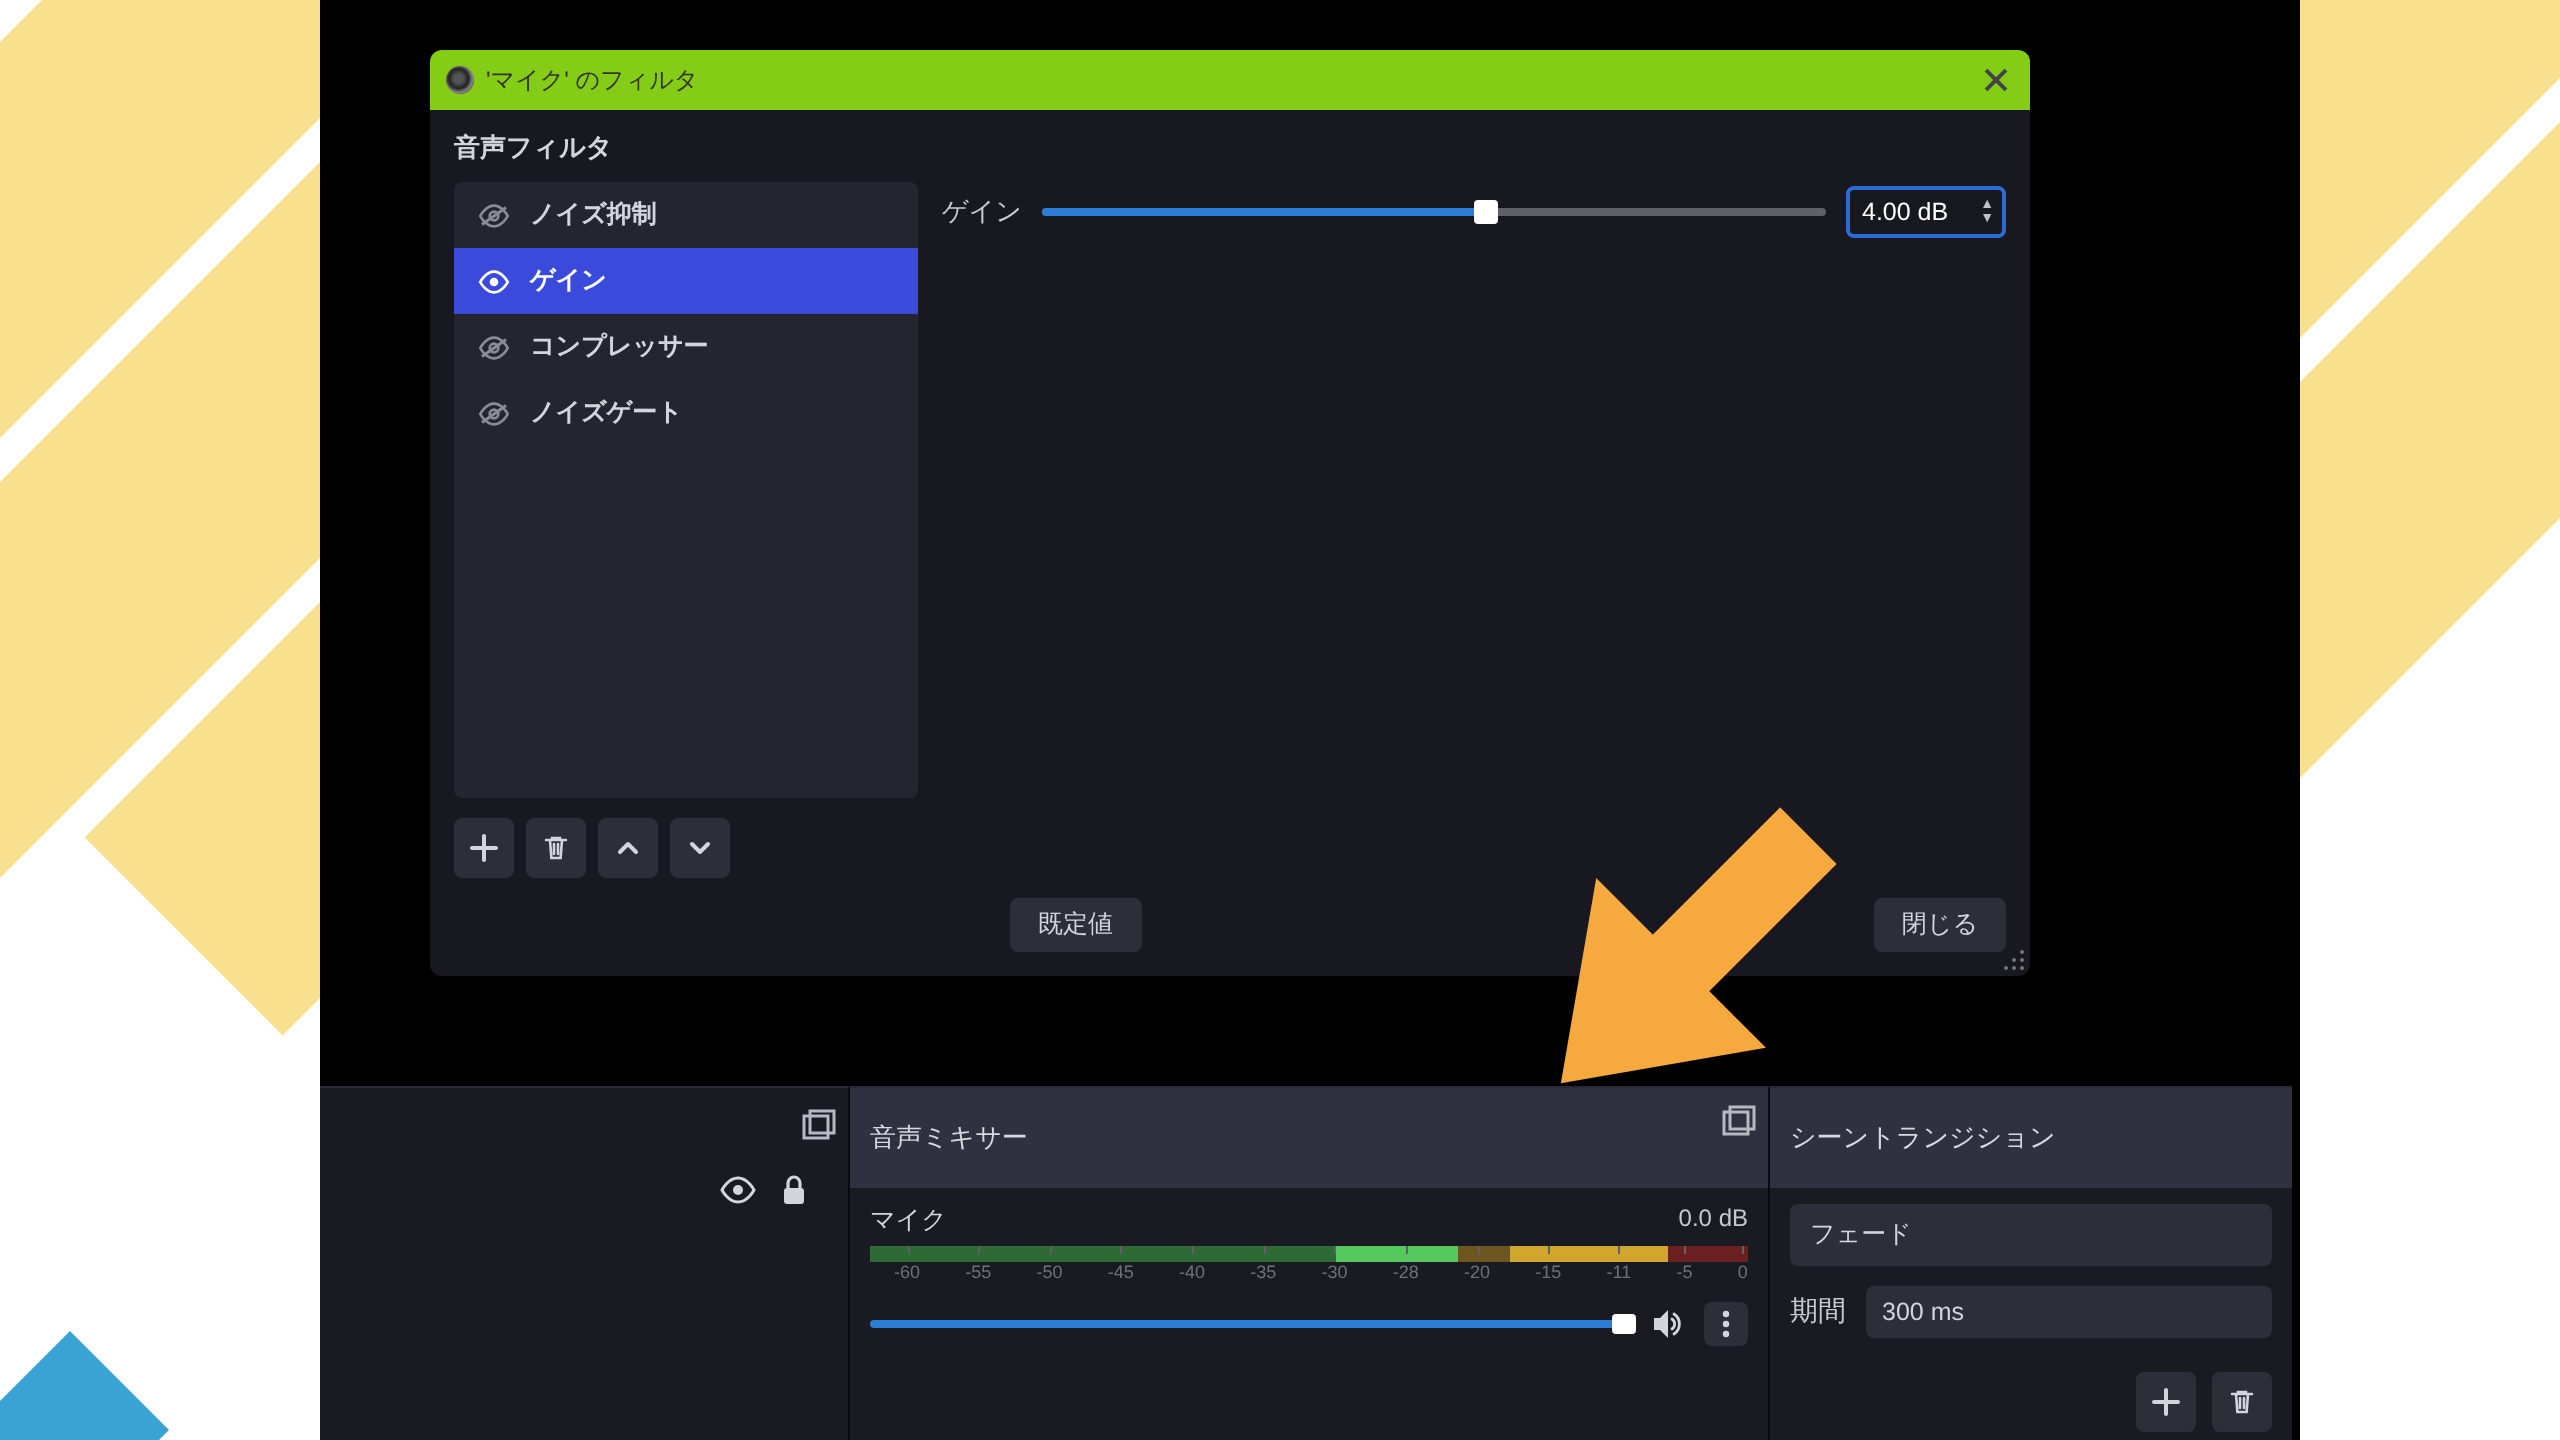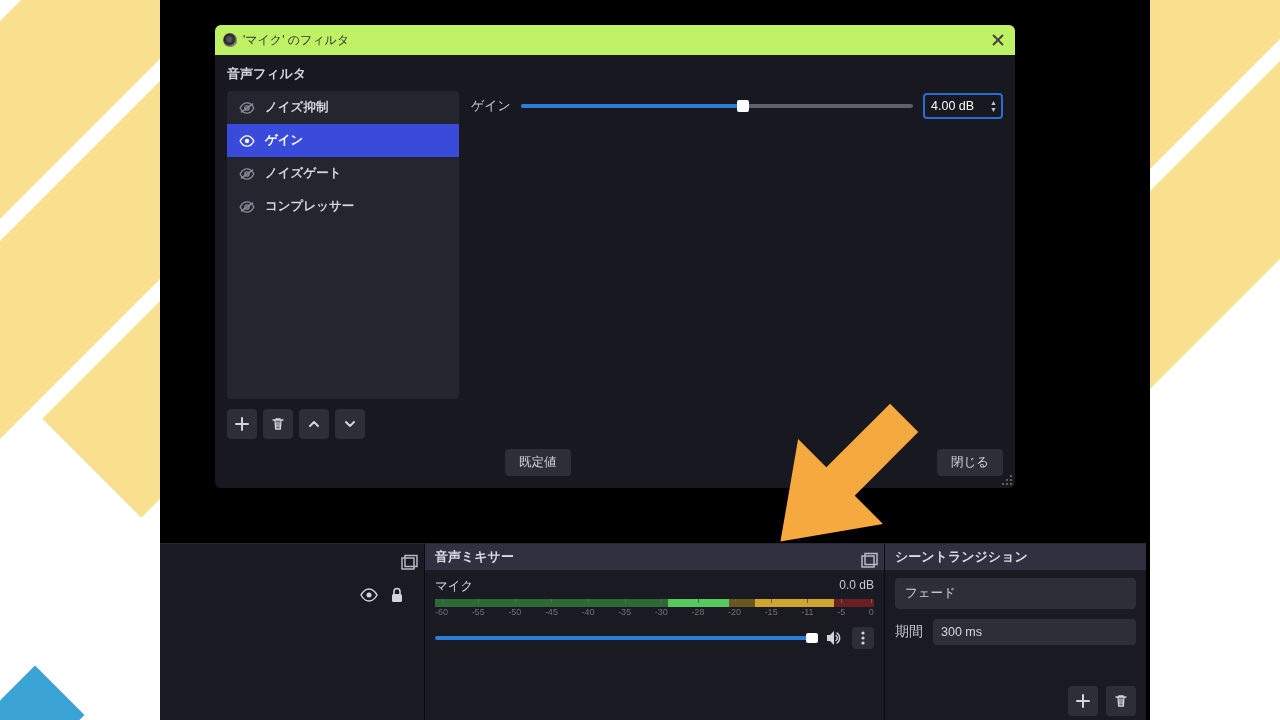--- a/index.html
+++ b/index.html
@@ -7,21 +7,21 @@
 
 
 .bg-stripes { position: absolute; inset: 0; background: #fff; overflow: hidden; }
 .stripe { position: absolute; background: #f9e08e; width: 140px; height: 900px; transform: rotate(45deg); }
 
 
 .app-area { position: absolute; left: 160px; top: 0; width: 990px; height: 720px; background: #000; }
 
 
 .dialog { position: absolute; left: 215px; top: 25px; width: 800px; height: 463px; background: #181820; border-radius: 6px; box-shadow: 0 4px 20px rgba(0,0,0,0.4); display: flex; flex-direction: column; }
-.titlebar { height: 30px; background: #bef264; border-radius: 6px 6px 0 0; display: flex; align-items: center; padding: 0 8px; gap: 6px; }
+.titlebar { height: 30px; background: #84cc16; border-radius: 6px 6px 0 0; display: flex; align-items: center; padding: 0 8px; gap: 6px; }
 .titlebar .obs-logo { width: 14px; height: 14px; border-radius: 50%; background: radial-gradient(circle at 45% 45%, #555 20%, #222 45%, #888 65%, #000 85%); }
 .titlebar .title { font-size: 12px; color: #333; flex: 1; }
 .titlebar .close { width: 14px; height: 14px; position: relative; cursor: pointer; margin-right: 2px; }
 .titlebar .close::before, .titlebar .close::after { content: ""; position: absolute; left: 6px; top: 0; width: 2px; height: 14px; background: #444; }
 .titlebar .close::before { transform: rotate(45deg); }
 .titlebar .close::after { transform: rotate(-45deg); }
 
 .dialog-body { flex: 1; display: flex; flex-direction: column; padding: 10px 12px 12px 12px; color: #d4d4dc; font-size: 13px; position: relative; }
 .section-label { font-size: 13px; color: #d4d4dc; margin-bottom: 8px; font-weight: bold; }
 
@@ -55,32 +55,32 @@
 .text-btn { padding: 5px 14px; background: #2e2e38; border: none; border-radius: 4px; color: #d4d4dc; font-size: 12.5px; cursor: pointer; margin-left: 32px; }
 .resize-grip { position: absolute; right: 2px; bottom: 2px; width: 12px; height: 12px; color: #777; }
 
 
 .docks { position: absolute; left: 160px; top: 543px; width: 990px; height: 177px; display: flex; }
 .dock-spacer-left { width: 264px; background: #1a1a22; border-top: 1px solid #2a2a34; position: relative; }
 .dock-spacer-left .row { position: absolute; left: 200px; top: 42px; display: flex; gap: 10px; align-items: center; }
 .dock-popout { position: absolute; right: 6px; top: 10px; width: 18px; height: 18px; color: #b8b8c2; cursor: pointer; }
 
 .dock { background: #1a1a22; border-top: 1px solid #2a2a34; display: flex; flex-direction: column; border-left: 1px solid #0a0a0e; }
-.dock-header { height: 26px; background: #303040; display: flex; align-items: center; padding: 0 10px; position: relative; color: #d8d8e0; font-size: 13px; font-weight: 700; }
+.dock-header { height: 50px; background: #303040; display: flex; align-items: center; padding: 0 10px; position: relative; color: #d8d8e0; font-size: 13px; font-weight: 400; }
 .dock-header .dock-popout { top: 8px; }
 .dock-body { flex: 1; padding: 8px 10px; position: relative; }
 
 .mixer-dock { width: 460px; }
 .mixer-channel-name { font-size: 12.5px; color: #d4d4dc; }
 .mixer-db { position: absolute; right: 10px; top: 8px; font-size: 12px; color: #c8c8d0; }
 .meter-area { position: relative; height: 16px; margin-top: 4px; }
 .meter-bg { position: absolute; inset: 0; }
 .meter-seg { position: absolute; top: 0; height: 8px; }
 .ticks { position: absolute; top: 8px; left: 0; right: 0; display: flex; justify-content: space-between; font-size: 9px; color: #707078; }
-.ticks span { position: relative; }
+.ticks span { position: relative; margin-left: 12px; }
 .ticks span::before { content: ""; position: absolute; left: 50%; top: -8px; width: 1px; height: 4px; background: #606068; }
 .vol-row { display: flex; align-items: center; gap: 8px; margin-top: 12px; }
 .vol-slider { flex: 1; position: relative; height: 14px; }
 .vol-track { position: absolute; left: 0; right: 0; top: 5px; height: 4px; background: #2c7dd6; border-radius: 2px; }
 .vol-thumb { position: absolute; right: 0; top: 2px; width: 12px; height: 10px; background: #fff; border-radius: 2px; }
 .mixer-icon { width: 18px; height: 18px; color: #d4d4dc; display: flex; align-items: center; justify-content: center; }
 .more-btn { width: 22px; height: 22px; background: #2e2e38; border-radius: 4px; display: flex; align-items: center; justify-content: center; cursor: pointer; }
 
 .trans-dock { width: 262px; }
 .trans-select { background: #2e2e38; border-radius: 4px; padding: 7px 10px; font-size: 12.5px; color: #d4d4dc; cursor: pointer; }
@@ -136,29 +136,29 @@
                   <circle cx="9" cy="7" r="2.5" fill="currentColor"></circle>
                 </svg></span>
               <span>ゲイン</span>
             </div>
             <div class="filter-item">
               <span class="vis-icon off"><svg width="16" height="12" viewBox="0 0 18 14">
                   <path d="M9 1C4 1 1 7 1 7s3 6 8 6 8-6 8-6-3-6-8-6z" fill="none" stroke="currentColor" stroke-width="1.6"></path>
                   <circle cx="9" cy="7" r="2.5" fill="none" stroke="currentColor" stroke-width="1.6"></circle>
                   <line x1="2" y1="12" x2="16" y2="2" stroke="currentColor" stroke-width="1.8"></line>
                 </svg></span>
-              <span>ノイズゲート</span>
+              <span>コンプレッサー</span>
             </div>
             <div class="filter-item">
               <span class="vis-icon off"><svg width="16" height="12" viewBox="0 0 18 14">
                   <path d="M9 1C4 1 1 7 1 7s3 6 8 6 8-6 8-6-3-6-8-6z" fill="none" stroke="currentColor" stroke-width="1.6"></path>
                   <circle cx="9" cy="7" r="2.5" fill="none" stroke="currentColor" stroke-width="1.6"></circle>
                   <line x1="2" y1="12" x2="16" y2="2" stroke="currentColor" stroke-width="1.8"></line>
                 </svg></span>
-              <span>コンプレッサー</span>
+              <span>ノイズゲート</span>
             </div>
           </div>
         <div class="filter-toolbar">
           <button class="icon-btn">
               <svg width="14" height="14" viewBox="0 0 14 14">
                 <path d="M7 1v12M1 7h12" stroke="currentColor" stroke-width="2" stroke-linecap="round"></path>
               </svg>
             </button>
           <button class="icon-btn">
               <svg width="14" height="14" viewBox="0 0 14 14">

